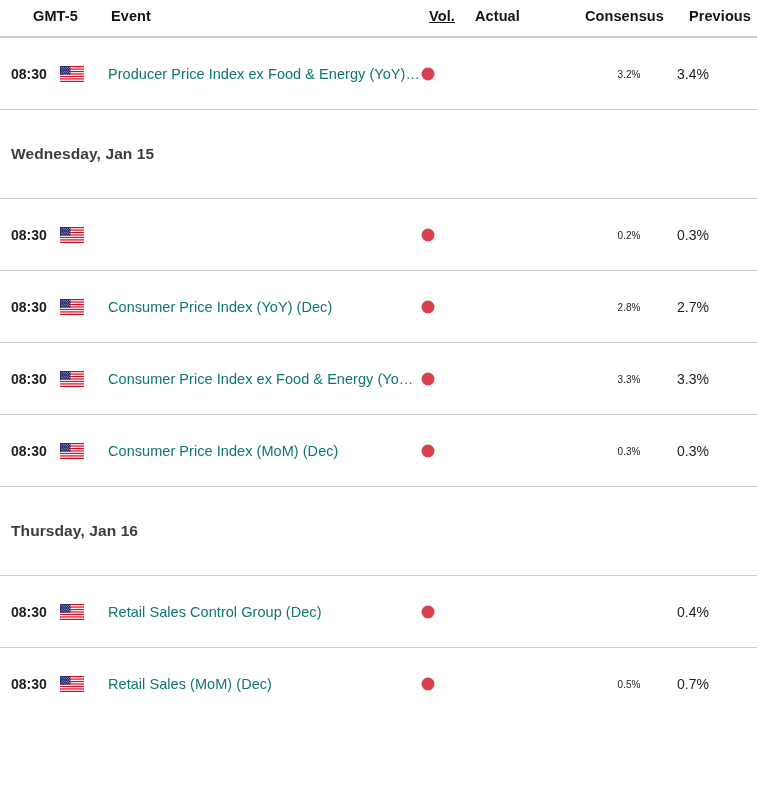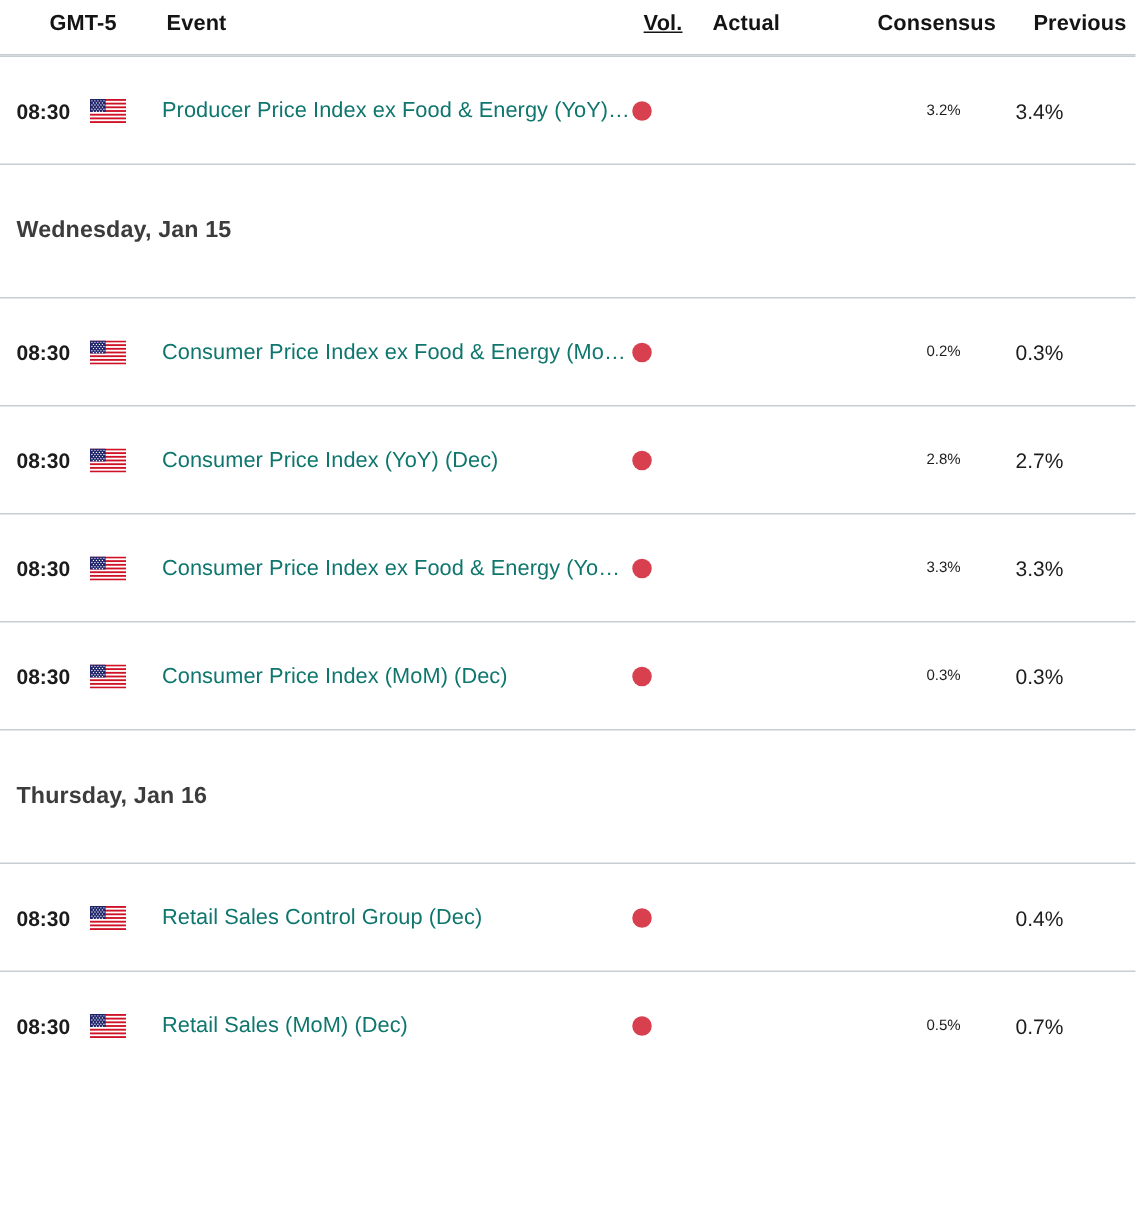--- a/index.html
+++ b/index.html
@@ -274,23 +274,20 @@
           <circle cx="5.3" cy="6.8" r="0.45"></circle>
                   <circle cx="7.3" cy="6.8" r="0.45"></circle>
           <circle cx="9.3" cy="6.8" r="0.45"></circle>
           <circle cx="2.3" cy="8.1" r="0.45"></circle>
                   <circle cx="4.3" cy="8.1" r="0.45"></circle>
           <circle cx="6.3" cy="8.1" r="0.45"></circle>
                   <circle cx="8.3" cy="8.1" r="0.45"></circle>
         </g>
       </svg>
     </div>
-    <div class="ev-name-wrap">
-      <a class="ev-name" href="#">Consumer Price Index ex Food &amp; Energy (Mo…</a>
-    </div>
     <div class="ev-vol" style="background: rgb(216, 64, 79);"></div>
     <div class="ev-actual"></div>
     <div class="ev-cons">0.2%</div>
     <div class="ev-prev">0.3%</div>
   </div>
 <div class="divider"></div>
   <div class="event-row">
     <div class="ev-time">08:30</div>
     <div class="ev-flag">
       <svg viewBox="0 0 24 16" xmlns="http://www.w3.org/2000/svg">

